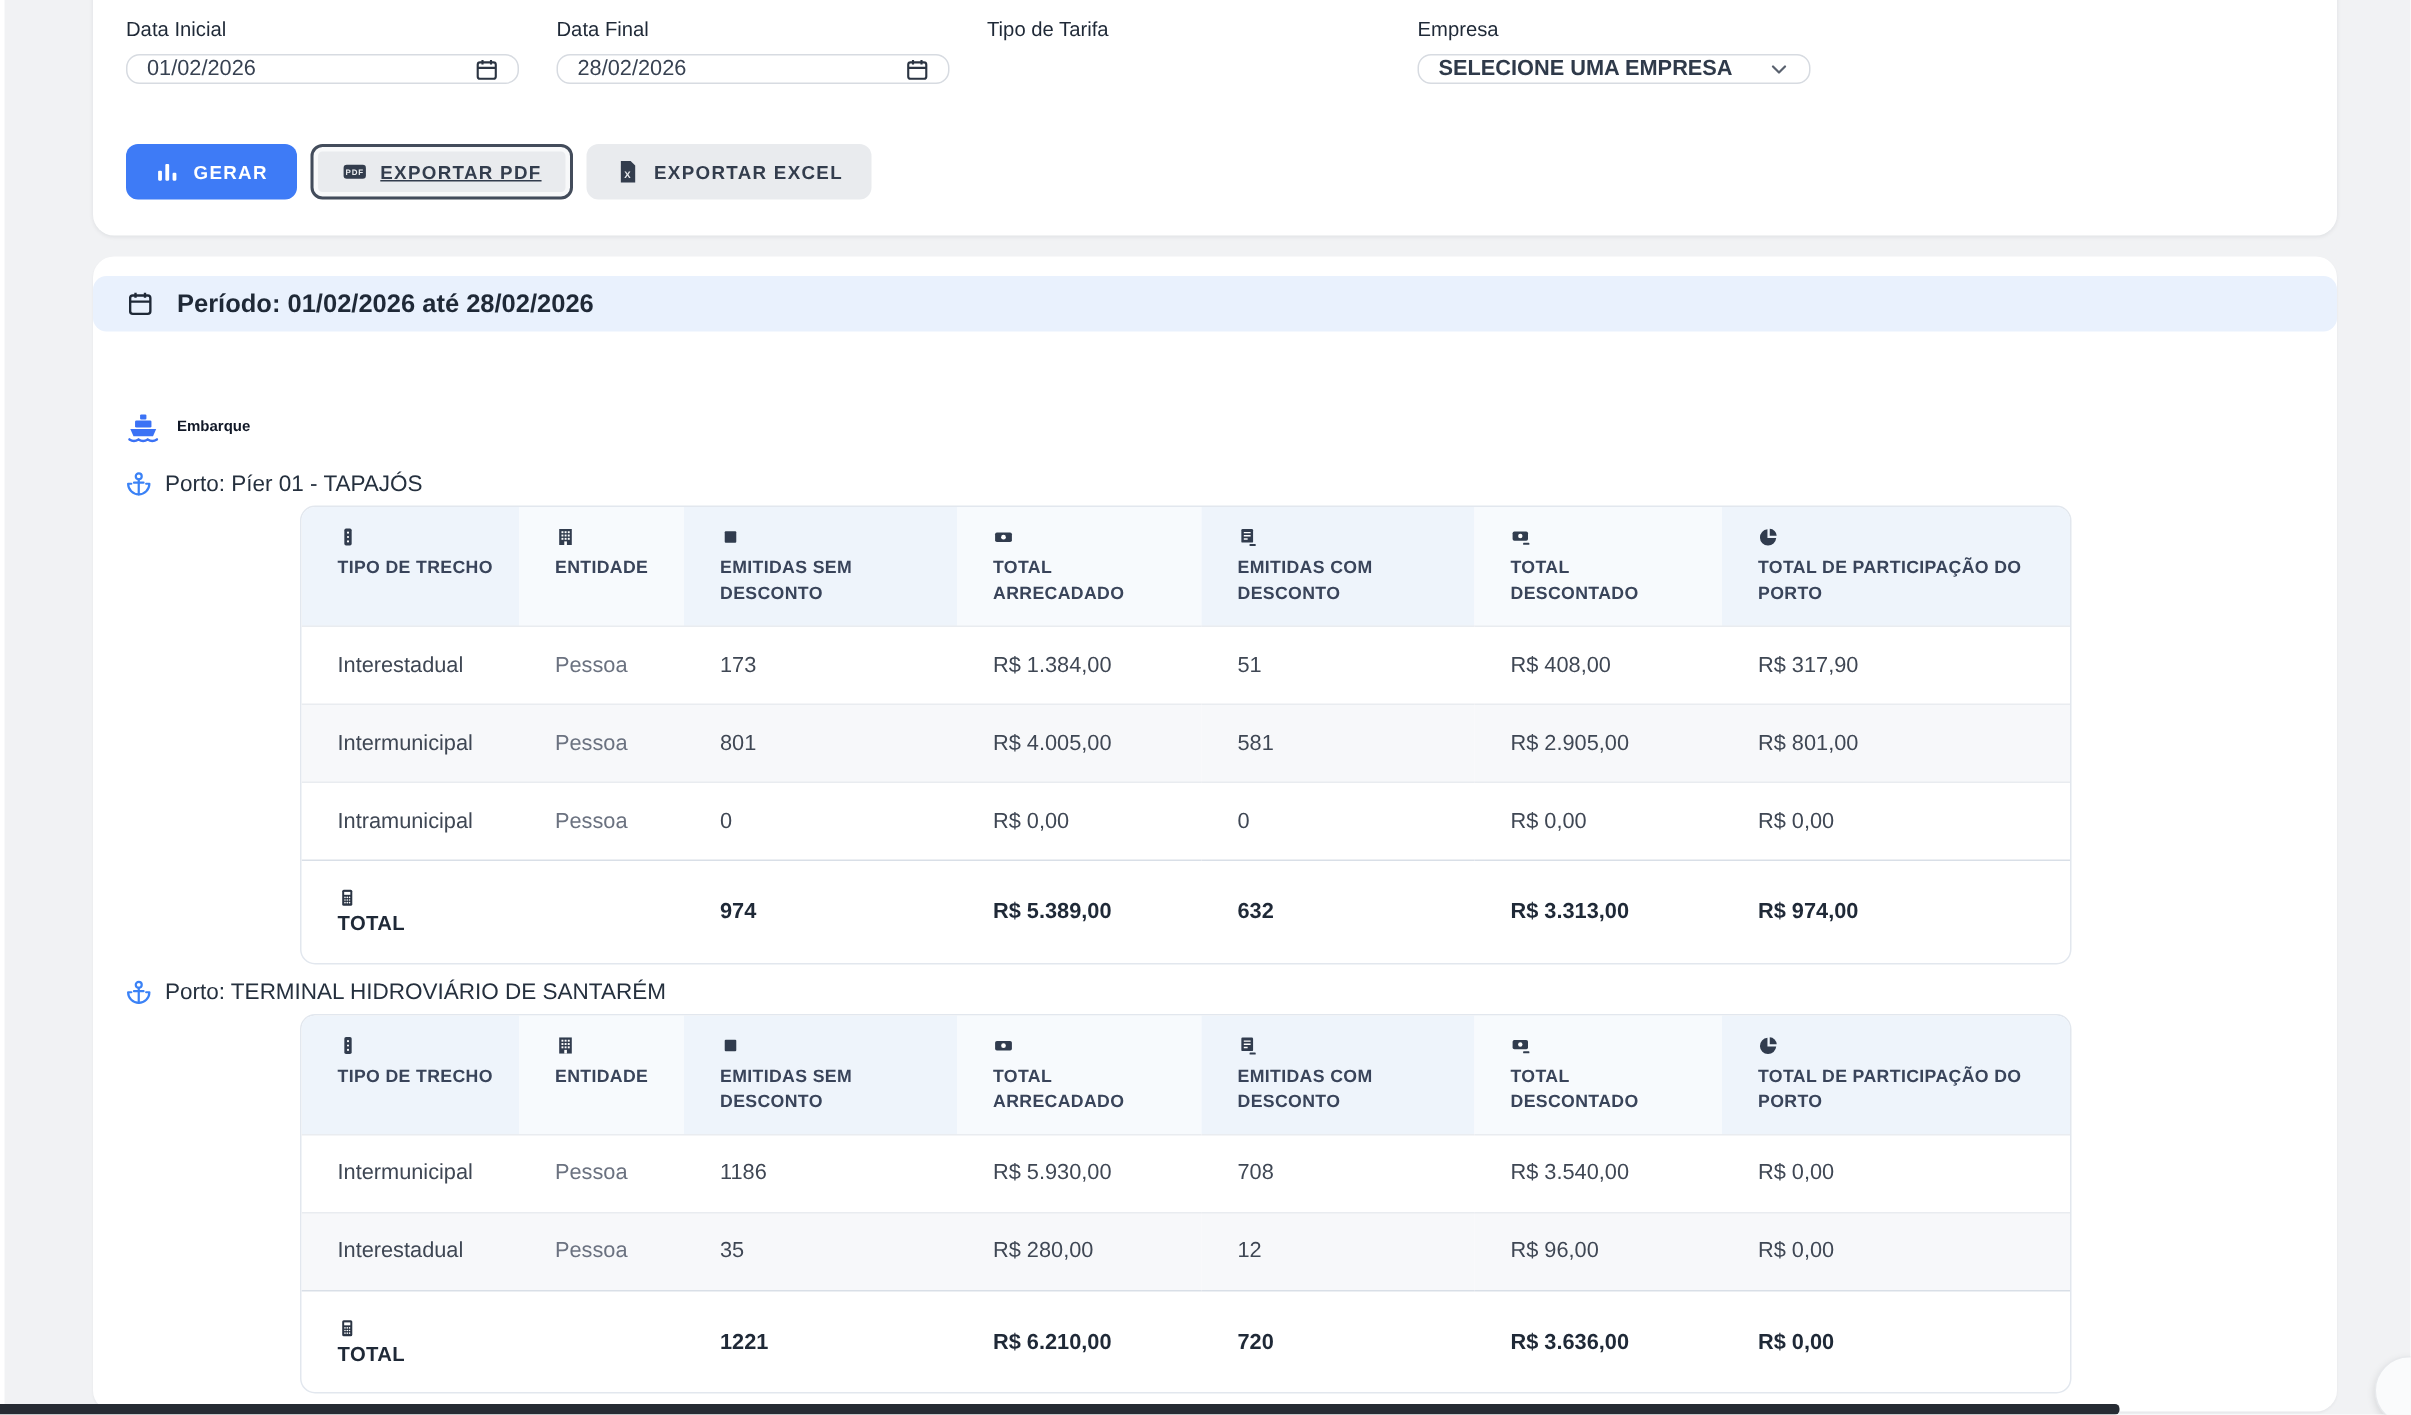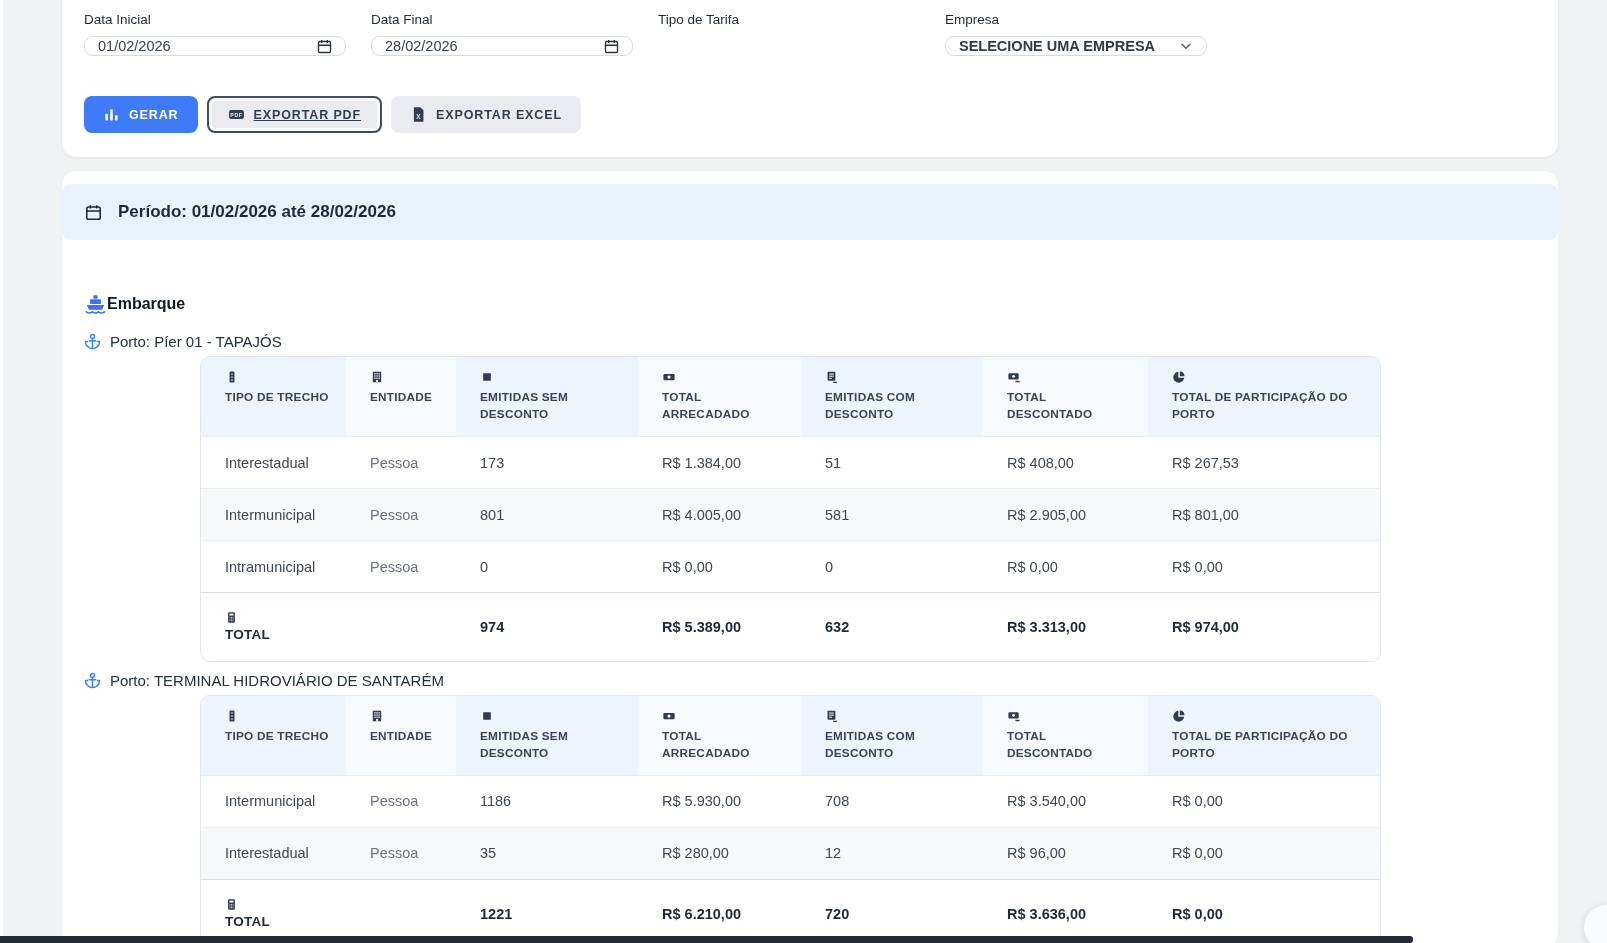--- a/index.html
+++ b/index.html
@@ -67,34 +67,34 @@
     margin-top: 14px;
     background: #ffffff;
     border-radius: 14px;
     min-height: 770px;
     padding-top: 13px;
     box-shadow: 0 1px 2px rgba(16,24,40,.05);
   }
   .period-banner {
     background: #e9f1fd;
     border-radius: 9px;
-    height: 56px;
+    height: 37px;
     display: flex;
     align-items: center;
     gap: 15px;
     padding: 16px 22px;
   }
   .period-banner .icon { width: 19px; height: 19px; color: #1f2937; }
   .period-text { font-size: 17px; font-weight: bold; color: #1f2937; }
 
   .report-body { padding: 0 22px; }
   .section-heading {
     margin-top: 52px;
-    display: flex; align-items: center; gap: 0;
-    font-size: 16px; font-weight: bold; color: #111827;
+    display: flex; align-items: center; gap: 11px;
+    font-size: 10px; font-weight: bold; color: #111827;
   }
   .section-heading .icon { width: 23px; height: 23px; color: #3b72f5; }
   .port-title {
     margin-top: 18px;
     display: flex; align-items: center; gap: 9px;
     font-size: 15px; color: #25303e;
   }
   .port-title .icon { width: 17px; height: 17px; color: #3b82f6; }
   .port-block + .port-title { margin-top: 10px; }
 
@@ -343,21 +343,21 @@
                 </tr>
               </thead>
               <tbody>
                 <tr class="row-odd">
                   <td>Interestadual</td>
                   <td class="entity">Pessoa</td>
                   <td>173</td>
                   <td>R$ 1.384,00</td>
                   <td>51</td>
                   <td>R$ 408,00</td>
-                  <td>R$ 267,53</td>
+                  <td>R$ 317,90</td>
                 </tr>
                 <tr class="row-even">
                   <td>Intermunicipal</td>
                   <td class="entity">Pessoa</td>
                   <td>801</td>
                   <td>R$ 4.005,00</td>
                   <td>581</td>
                   <td>R$ 2.905,00</td>
                   <td>R$ 801,00</td>
                 </tr>

